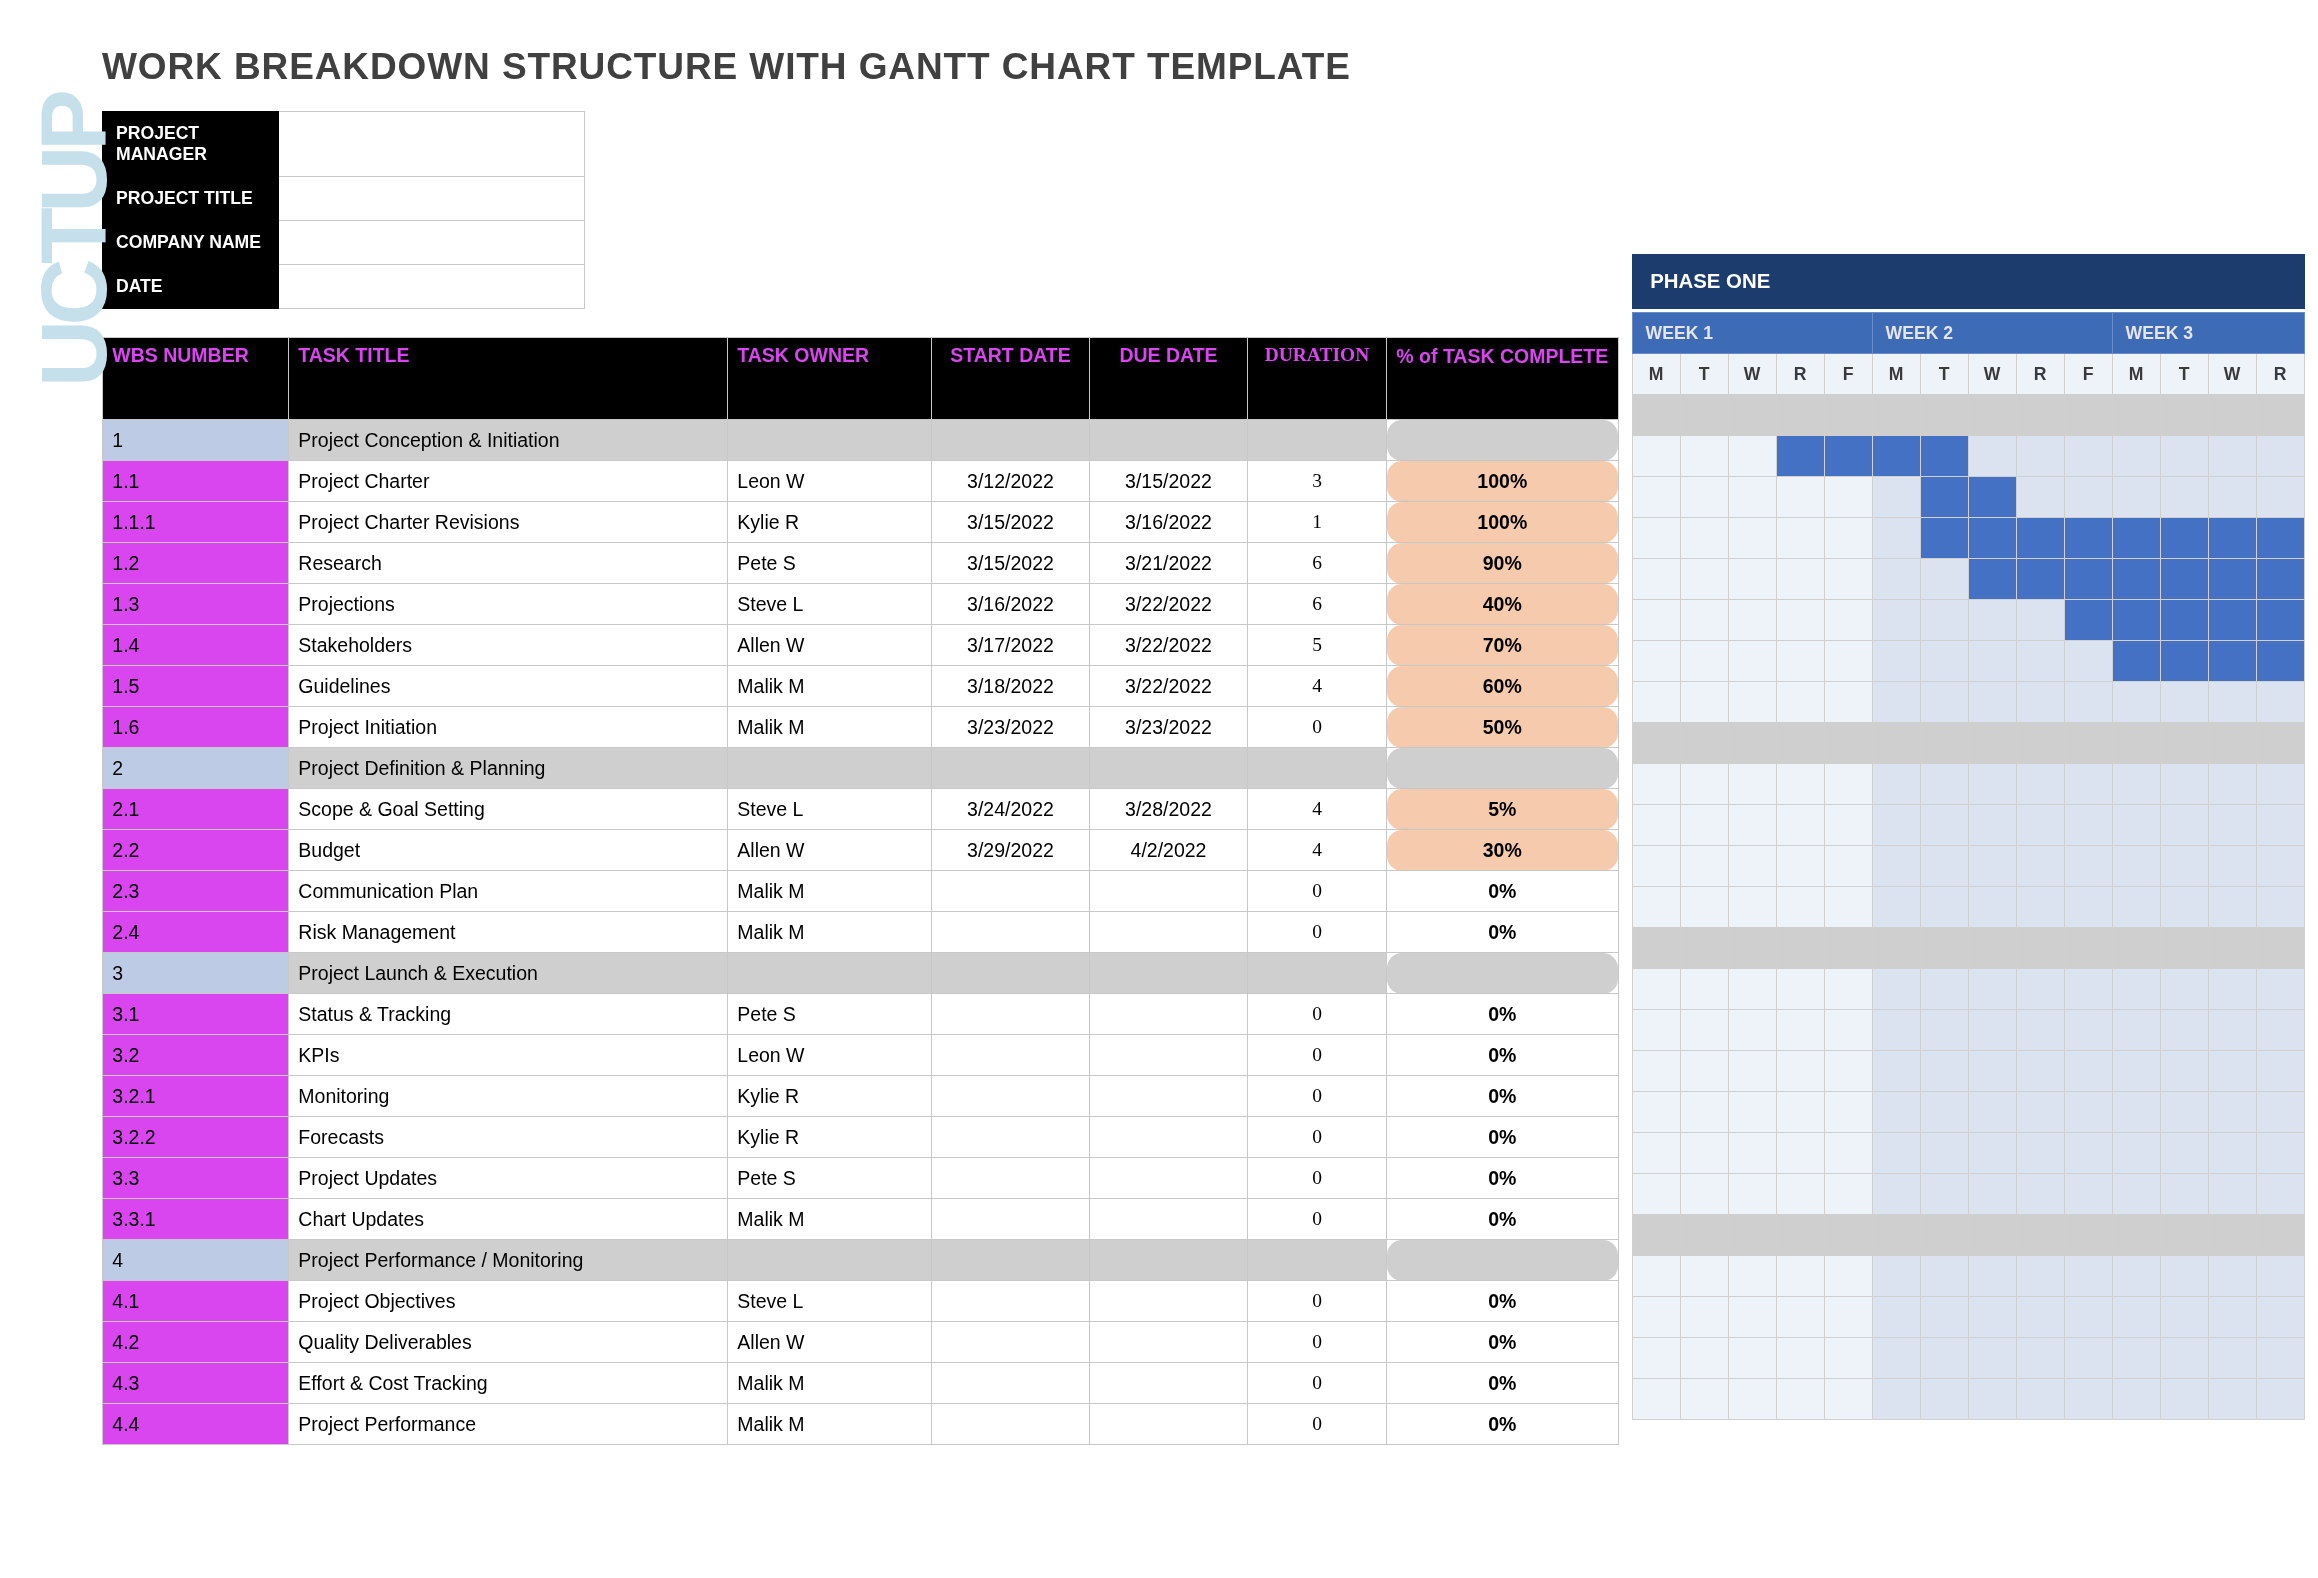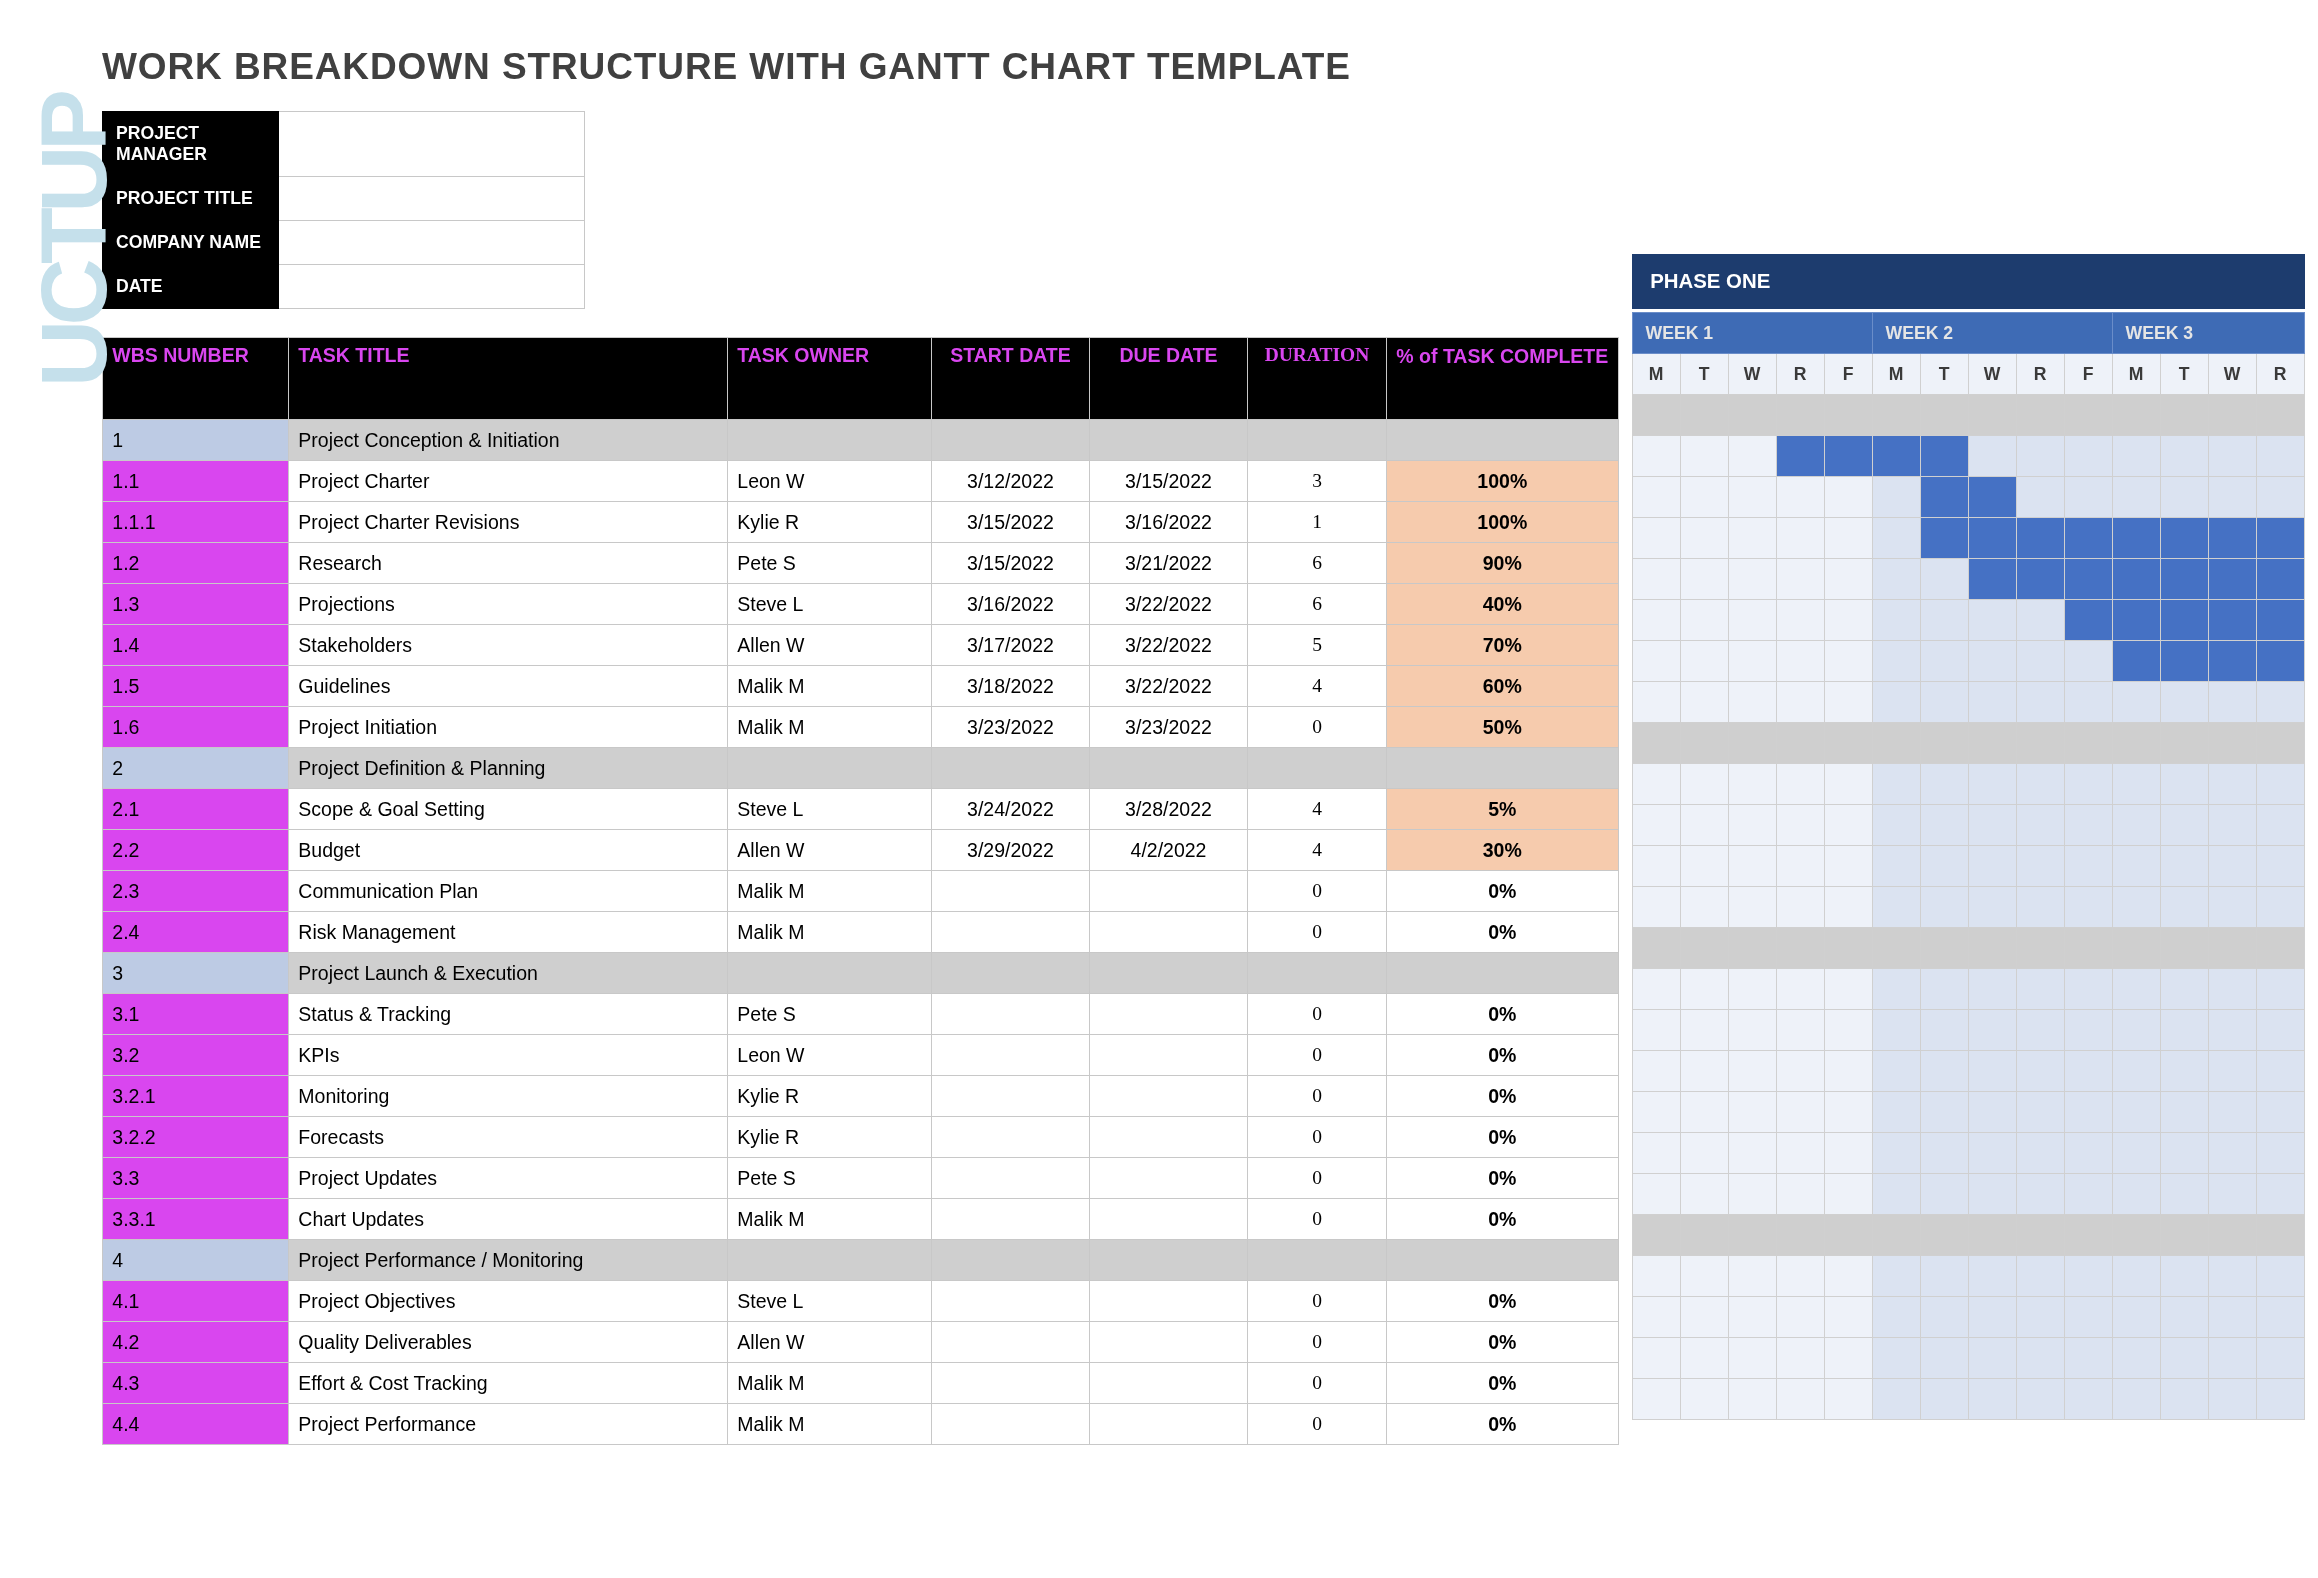--- a/index.html
+++ b/index.html
@@ -65,21 +65,21 @@
   .col-title { width: 439px; }
   .col-owner { width: 204px; }
   .col-start { width: 158px; text-align: center;}
   .col-due   { width: 158px; text-align: center;}
   .col-dur   { width: 139px; text-align: center; font-family: Liberation Serif, serif;}
   .col-pct   { width: 144px; text-align: center;}
   td.center { text-align: center; }
   td.wbs { background: #d946ef; }
   tr.grp td { background: #cfcfcf; font-weight: 400; }
   tr.grp td.wbs { background: #bdcbe4; }
-  .pct-cell { font-weight: 700; text-align: center; }
+  .pct-cell { font-weight: 700; text-align: center; border-radius: 15px; }
   .pct-fill { background: #f6cbad; }
   
   .gantt-spacer { height: 267px; }
   .phase-banner {
     background: #1d3c6e;
     color: #fff;
     font-weight: 700;
     font-size: 20.4px;
     padding: 15px 18.6px;
     height: 58px;

